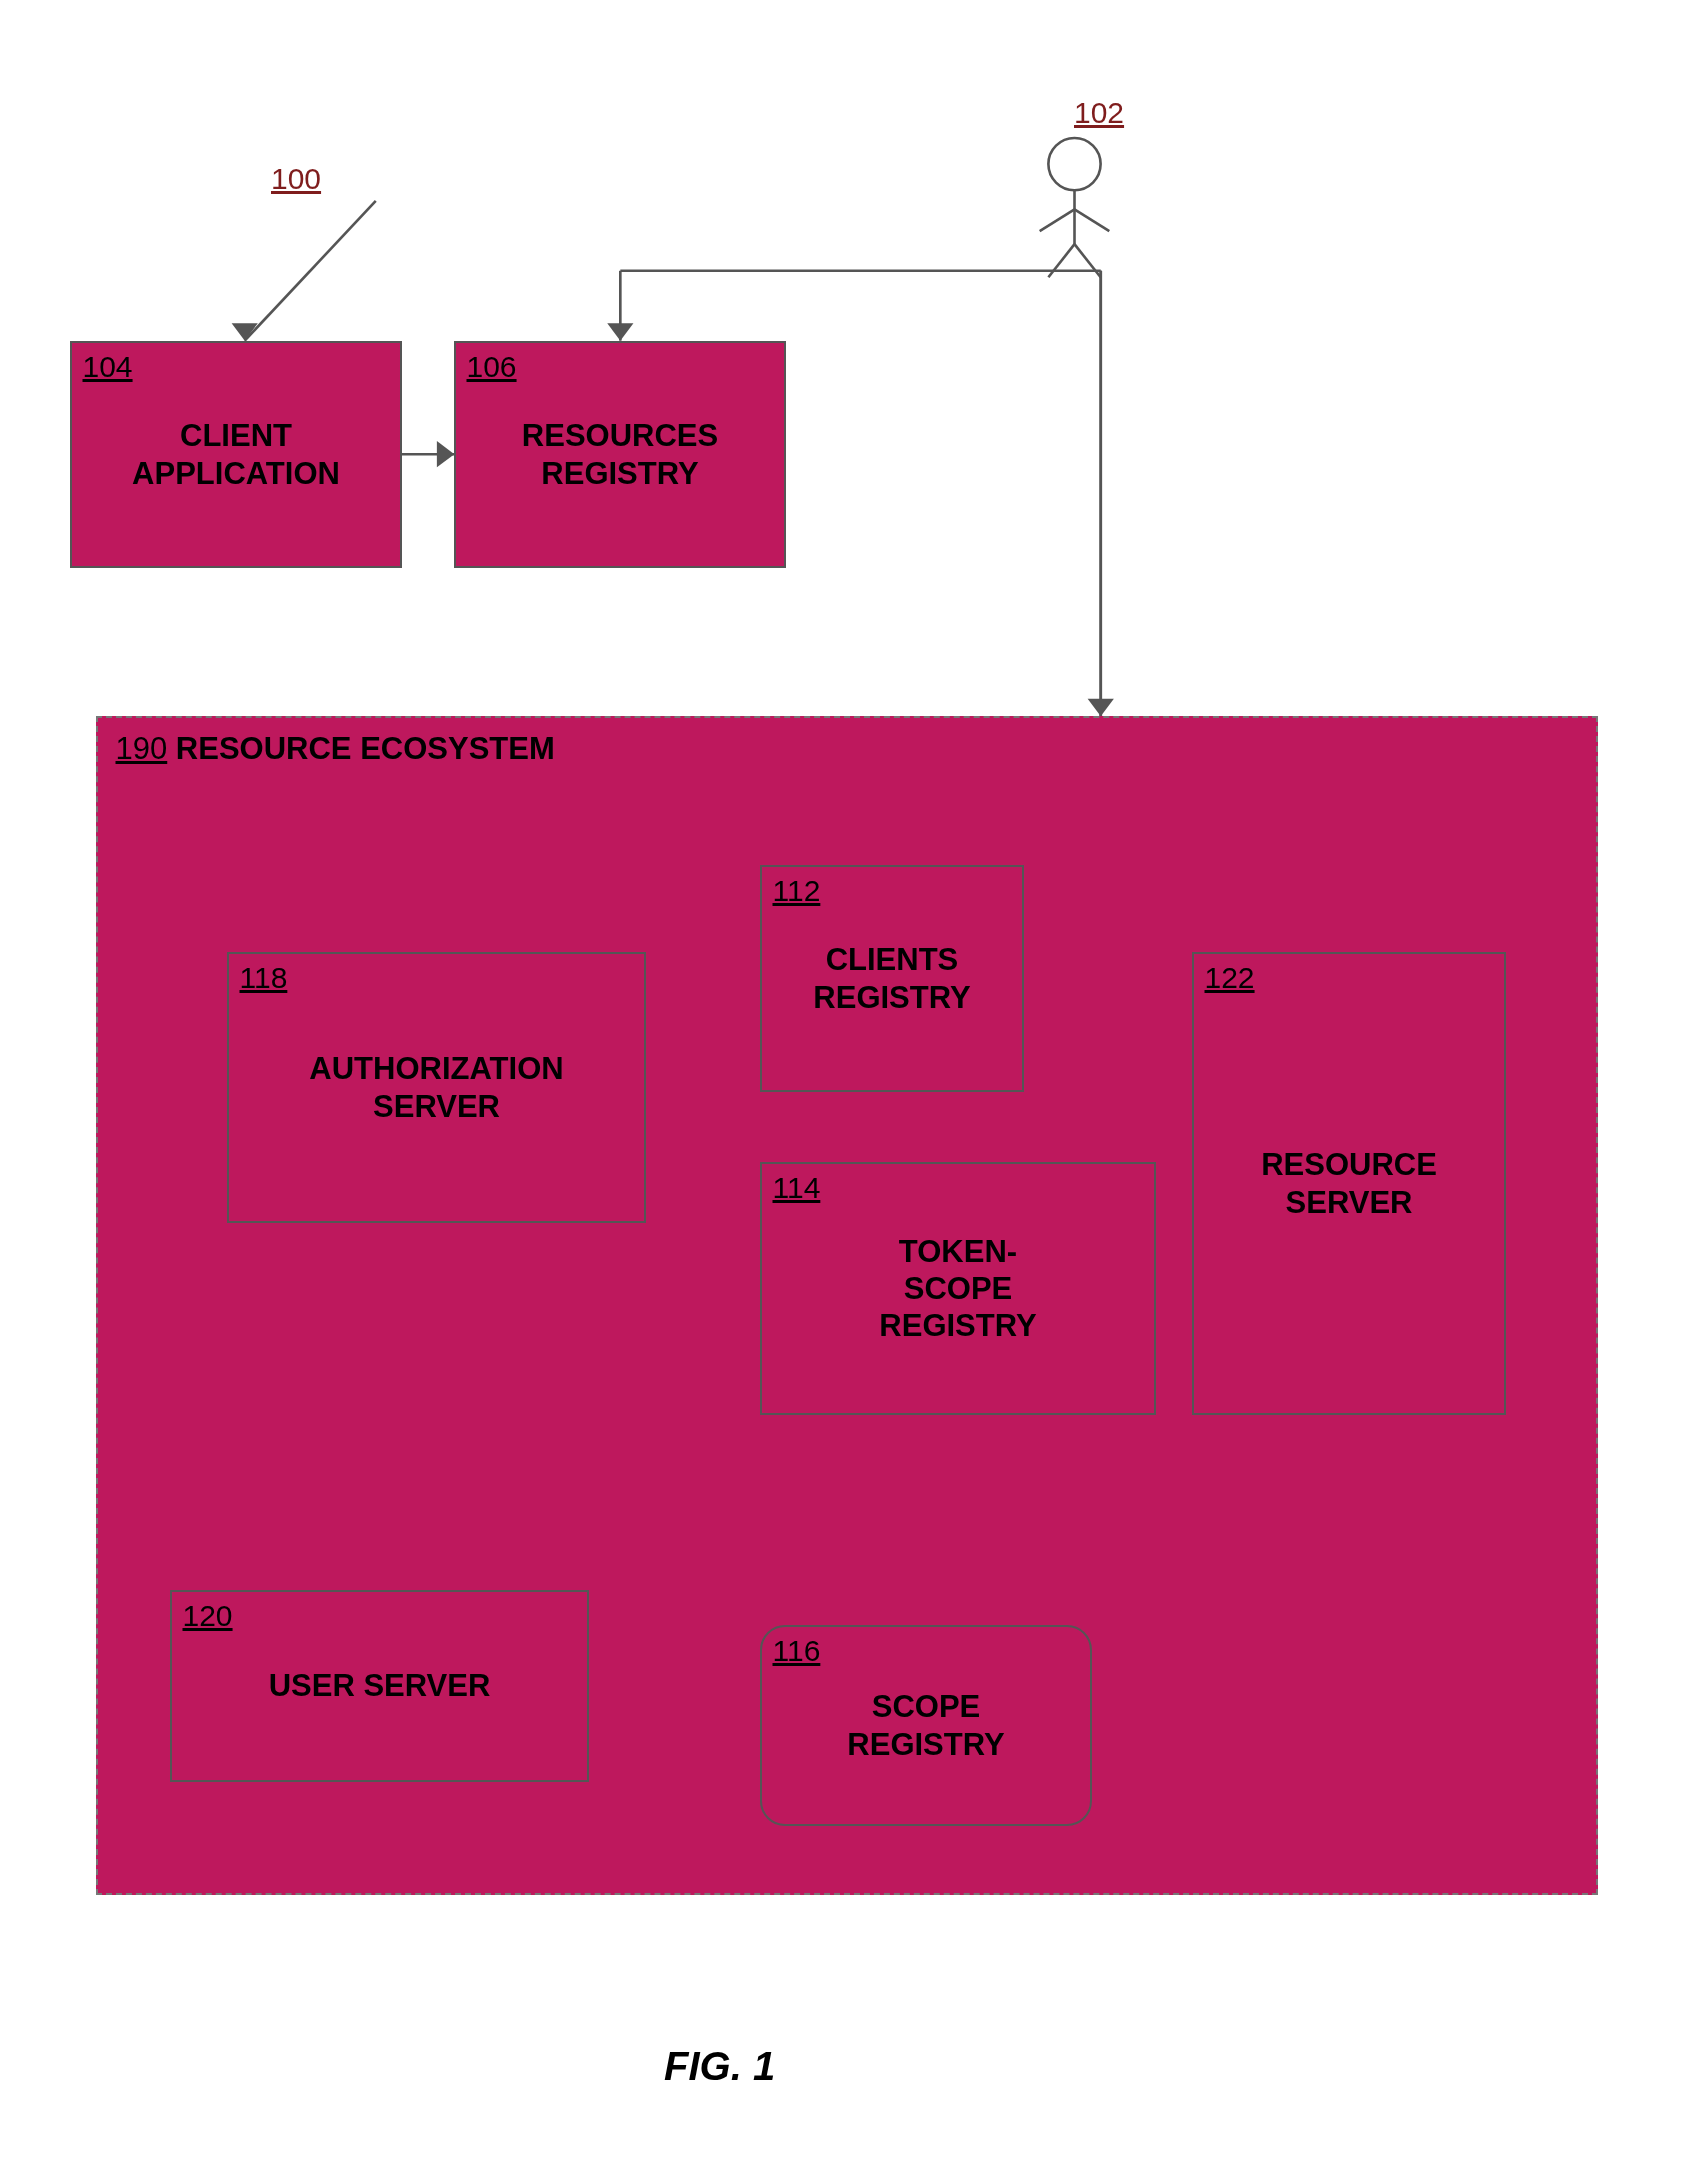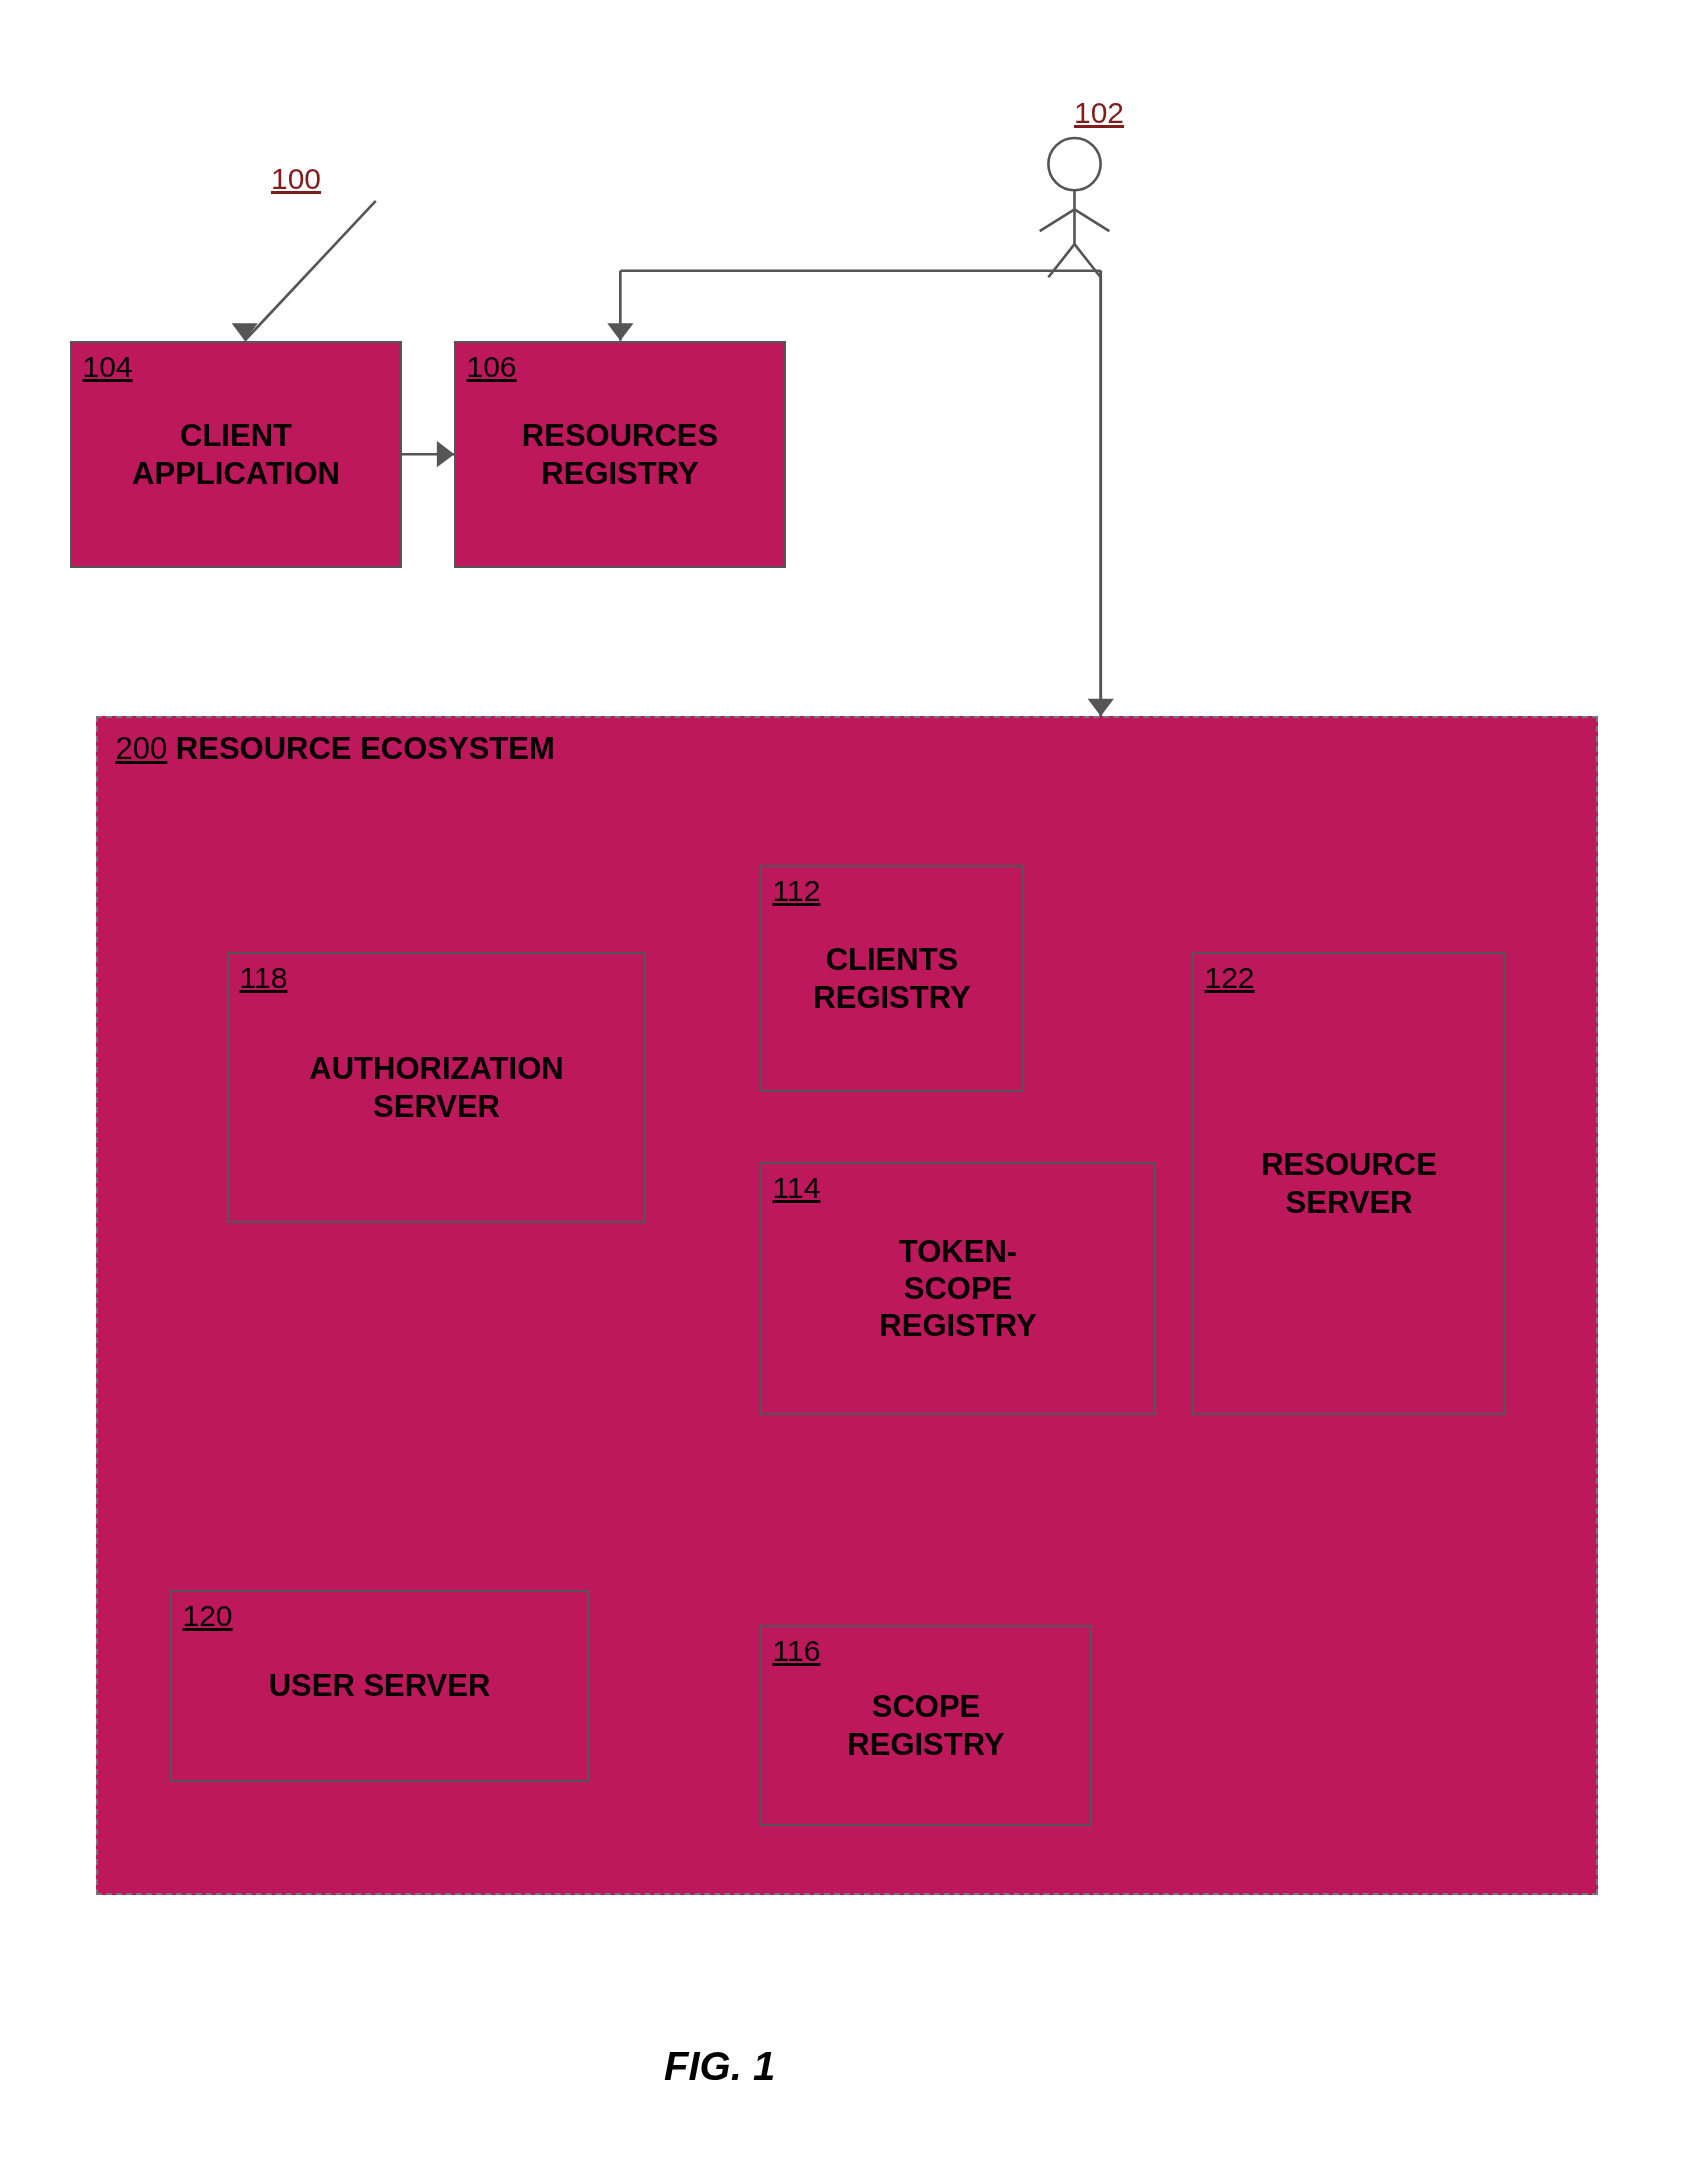--- a/index.html
+++ b/index.html
@@ -144,21 +144,21 @@
     <span class="box-label">CLIENT<br>APPLICATION</span>
   </div>
 
   <div class="box" style="left: 454px; top: 341px; width: 332px; height: 227px;">
     <span class="box-number">106</span>
     <span class="box-label">RESOURCES<br>REGISTRY</span>
   </div>
 
   <div class="box" style="left: 96px; top: 716px; width: 1502px; height: 1179px; align-items: flex-start; justify-content: flex-start; padding: 13px 17.5px; border: 2.6px dashed #777;">
     <span style="font-size: 31px; color: #000;">
-      <u>200</u>&nbsp;<span style="font-size:31px; font-weight:bold;">RESOURCE ECOSYSTEM</span>
+      <u>190</u>&nbsp;<span style="font-size:31px; font-weight:bold;">RESOURCE ECOSYSTEM</span>
     </span>
   </div>
 
   <div class="box" style="left: 227px; top: 952px; width: 419px; height: 271px;">
     <span class="box-number">118</span>
     <span class="box-label">AUTHORIZATION<br>SERVER</span>
   </div>
 
   <div class="box" style="left: 760px; top: 865px; width: 264px; height: 227px;">
     <span class="box-number">112</span>
@@ -173,21 +173,21 @@
   <div class="box" style="left: 1192px; top: 952px; width: 314px; height: 463px;">
     <span class="box-number">122</span>
     <span class="box-label">RESOURCE<br>SERVER</span>
   </div>
 
   <div class="box" style="left: 170px; top: 1590px; width: 419px; height: 192px;">
     <span class="box-number">120</span>
     <span class="box-label">USER SERVER</span>
   </div>
 
-  <div class="box" style="left: 760px; top: 1625px; width: 332px; height: 201px;">
+  <div class="box" style="left: 760px; top: 1625px; width: 332px; height: 201px; border-radius: 25px;">
     <span class="box-number">116</span>
     <span class="box-label">SCOPE<br>REGISTRY</span>
   </div>
 
   <span class="caption-label" style="left: 664px; top: 2044px;">FIG. 1</span>
 
 </div>
 
 
 </body></html>

